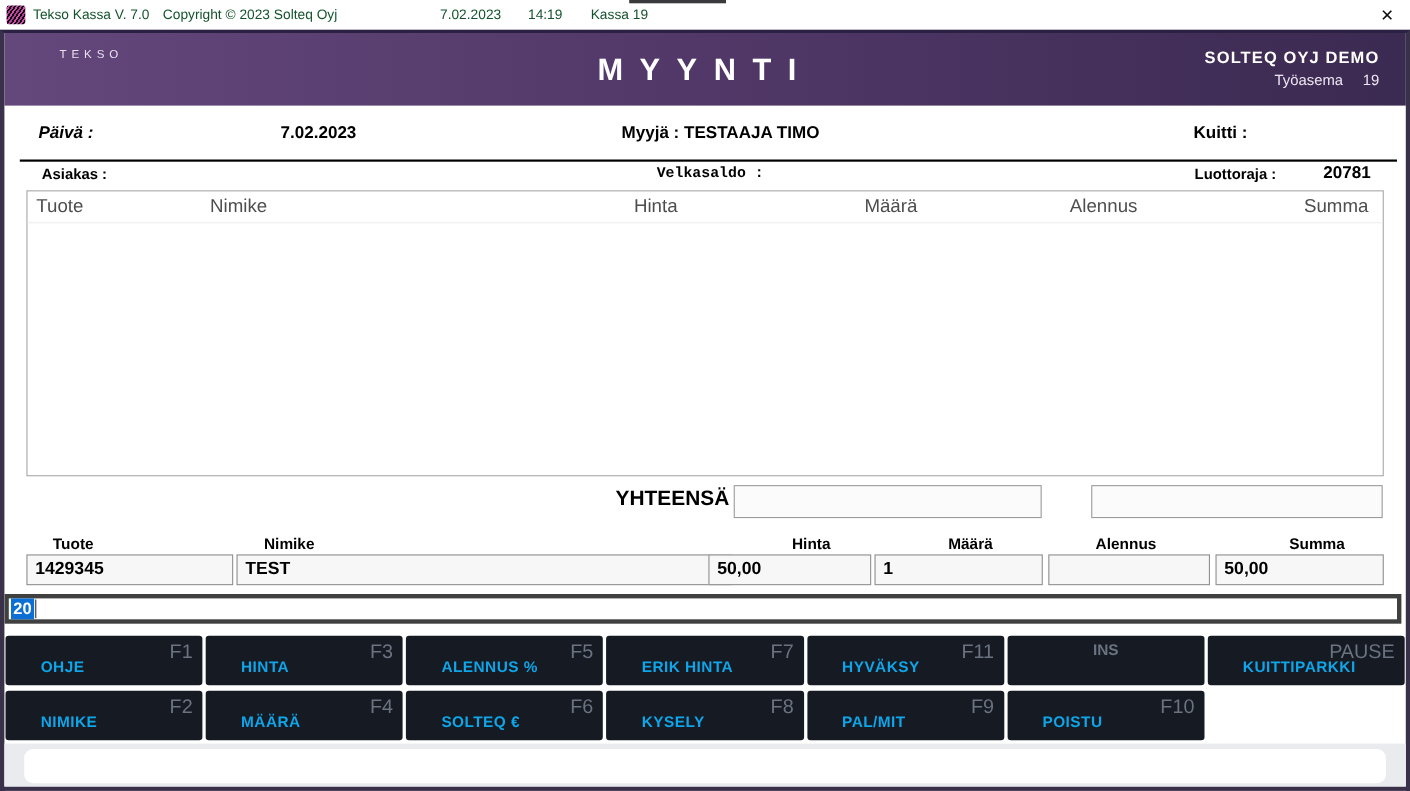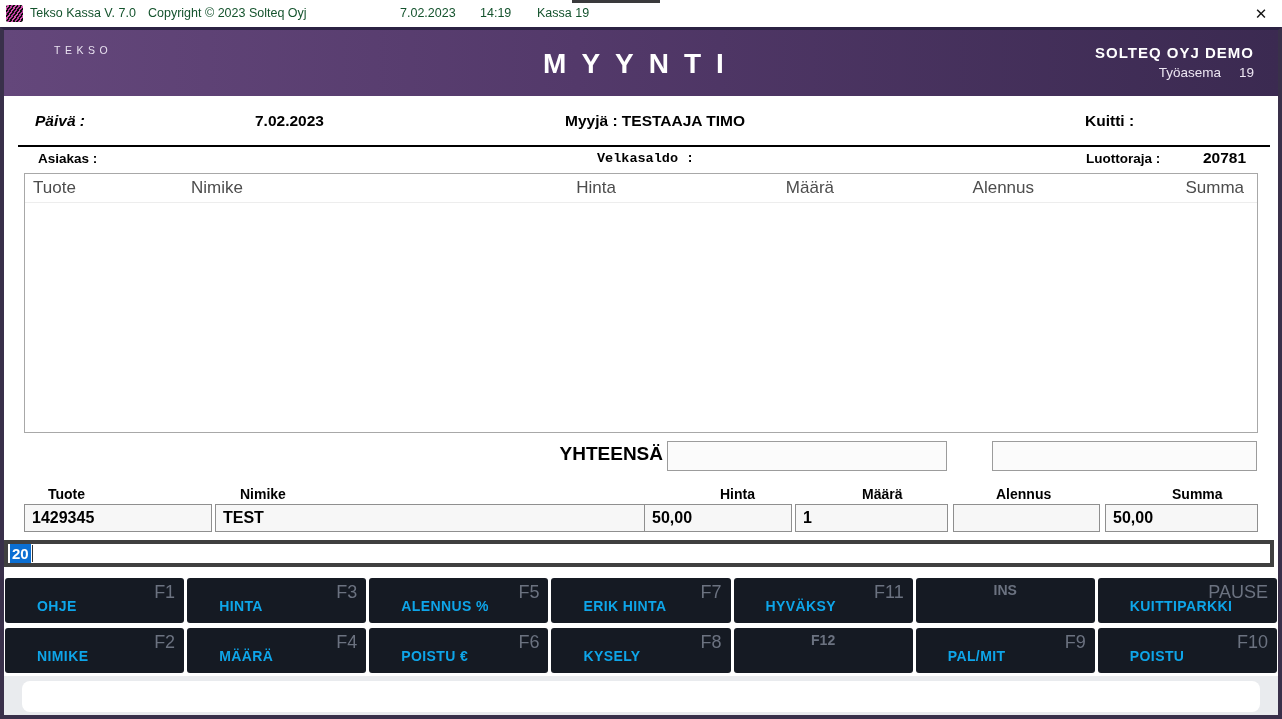--- a/index.html
+++ b/index.html
@@ -192,32 +192,28 @@
 
     <button class="fkey">
       <span class="fkey-label">NIMIKE</span>
       <span class="fkey-key">F2</span>
     </button>
     <button class="fkey">
       <span class="fkey-label">MÄÄRÄ</span>
       <span class="fkey-key">F4</span>
     </button>
     <button class="fkey">
-      <span class="fkey-label">POISTU €</span>
+      <span class="fkey-label">SOLTEQ €</span>
       <span class="fkey-key">F6</span>
     </button>
     <button class="fkey">
       <span class="fkey-label">KYSELY</span>
       <span class="fkey-key">F8</span>
     </button>
     <button class="fkey">
-      <span class="fkey-label"></span>
-      <span class="fkey-key-center">F12</span>
-    </button>
-    <button class="fkey">
       <span class="fkey-label">PAL/MIT</span>
       <span class="fkey-key">F9</span>
     </button>
     <button class="fkey">
       <span class="fkey-label">POISTU</span>
       <span class="fkey-key">F10</span>
     </button>
   </div>
 
   <div class="bottom-strip">

